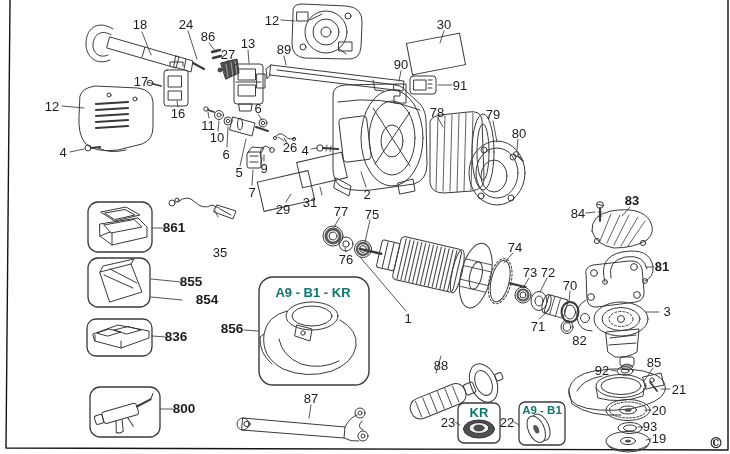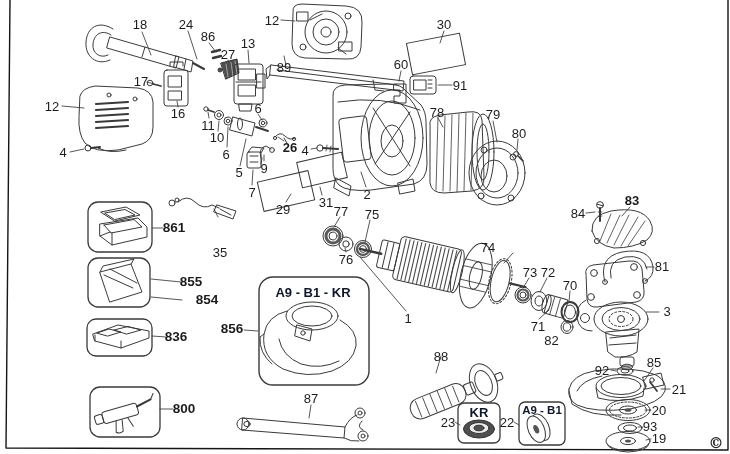--- a/index.html
+++ b/index.html
@@ -3,21 +3,21 @@
 <meta charset="utf-8">
 <style>
   html,body{margin:0;padding:0;background:#fff;}
   #page{position:relative;width:730px;height:454px;background:#ffffff;overflow:hidden;
         font-family:"Liberation Sans", sans-serif;}
   #art{position:absolute;left:0;top:0;}
   .callout{position:absolute;transform:translate(-50%,-50%);font-size:13px;color:#1c1c1c;
            white-space:nowrap;line-height:1;}
   .callout.bold{font-weight:700;font-size:13.5px;}
   .boxtitle{position:absolute;transform:translate(-50%,-50%);font-weight:700;font-size:13px;
-            color:#0f172a;white-space:nowrap;line-height:1;}
+            color:#0f766e;white-space:nowrap;line-height:1;}
   .boxtitle.small{font-size:11.5px;}
   .copyright{position:absolute;transform:translate(-50%,-50%);font-family:"DejaVu Serif",serif;
              font-weight:700;font-size:15px;color:#222;line-height:1;}
 </style>
 </head>
 <body>
 
 <div id="page">
 
 <svg id="art" width="730" height="454" viewBox="0 0 730 454">
@@ -436,55 +436,55 @@
       <div class="callout" style="left: 141px; top: 81px;">17</div>
       <div class="callout" style="left: 178px; top: 113px;">16</div>
       <div class="callout" style="left: 63px; top: 152px;">4</div>
       <div class="callout" style="left: 208px; top: 125px; text-align: right;">11</div>
       <div class="callout" style="left: 217px; top: 137px;">10</div>
       <div class="callout" style="left: 226px; top: 154px;">6</div>
       <div class="callout" style="left: 239px; top: 172px;">5</div>
       <div class="callout" style="left: 258px; top: 108px;">6</div>
       <div class="callout" style="left: 252px; top: 192px;">7</div>
       <div class="callout" style="left: 264px; top: 168px;">9</div>
-      <div class="callout" style="left: 290px; top: 147px; font-weight: bold;">26</div>
+      <div class="callout" style="left: 290px; top: 147px;">26</div>
       <div class="callout" style="left: 305px; top: 150px;">4</div>
       <div class="callout" style="left: 272px; top: 20px;">12</div>
-      <div class="callout" style="left: 284px; top: 67px;">89</div>
+      <div class="callout" style="left: 284px; top: 49px;">89</div>
       <div class="callout" style="left: 283px; top: 209px;">29</div>
-      <div class="callout" style="left: 326px; top: 202px;">31</div>
+      <div class="callout" style="left: 310px; top: 202px;">31</div>
       <div class="callout" style="left: 367px; top: 194px;">2</div>
       <div class="callout" style="left: 444px; top: 24px;">30</div>
-      <div class="callout" style="left: 401px; top: 64px;">60</div>
+      <div class="callout" style="left: 401px; top: 64px;">90</div>
       <div class="callout" style="left: 460px; top: 85px;">91</div>
       <div class="callout" style="left: 437px; top: 112px;">78</div>
       <div class="callout" style="left: 493px; top: 114px;">79</div>
       <div class="callout" style="left: 519px; top: 133px;">80</div>
       <div class="callout" style="left: 341px; top: 211px;">77</div>
       <div class="callout" style="left: 346px; top: 259px;">76</div>
       <div class="callout" style="left: 372px; top: 214px;">75</div>
       <div class="callout" style="left: 408px; top: 318px;">1</div>
-      <div class="callout" style="left: 488px; top: 247px;">74</div>
+      <div class="callout" style="left: 515px; top: 247px;">74</div>
       <div class="callout" style="left: 530px; top: 272px;">73</div>
       <div class="callout" style="left: 548px; top: 272px;">72</div>
       <div class="callout" style="left: 538px; top: 326px;">71</div>
       <div class="callout" style="left: 570px; top: 285px;">70</div>
-      <div class="callout" style="left: 537px; top: 340px; padding-left: 29px;">82</div>
+      <div class="callout" style="left: 565px; top: 340px; padding-left: 29px;">82</div>
       <div class="callout" style="left: 578px; top: 213px;">84</div>
       <div class="callout" style="left: 632px; top: 200px; font-weight: bold;">83</div>
-      <div class="callout" style="left: 662px; top: 266px;">81</div>
+      <div class="callout" style="left: 662px; top: 266px; font-weight: bold;">81</div>
       <div class="callout" style="left: 667px; top: 311px;">3</div>
       <div class="callout" style="left: 602px; top: 370px;">92</div>
       <div class="callout" style="left: 654px; top: 362px;">85</div>
       <div class="callout" style="left: 679px; top: 389px;">21</div>
       <div class="callout" style="left: 659px; top: 410px;">20</div>
       <div class="callout" style="left: 650px; top: 426px;">93</div>
       <div class="callout" style="left: 659px; top: 438px;">19</div>
       <div class="callout" style="left: 220px; top: 224px; margin-top: 28px;">35</div>
-      <div class="callout" style="left: 441px; top: 356px;">88</div>
+      <div class="callout" style="left: 441px; top: 365px;">88</div>
       <div class="callout" style="left: 311px; top: 398px;">87</div>
       <div class="callout" style="left: 448px; top: 422px;">23</div>
       <div class="callout" style="left: 507px; top: 422px; text-align: right;">22</div>
       <div class="callout bold" style="left: 174px; top: 228px;">861</div>
       <div class="callout bold" style="left: 191px; top: 282px;">855</div>
       <div class="callout bold" style="left: 193px; top: 300px; padding-left: 28px;">854</div>
       <div class="callout bold" style="left: 176px; top: 337px;">836</div>
       <div class="callout bold" style="left: 184px; top: 409px;">800</div>
       <div class="callout bold" style="left: 232px; top: 329px;">856</div>
     </div>

